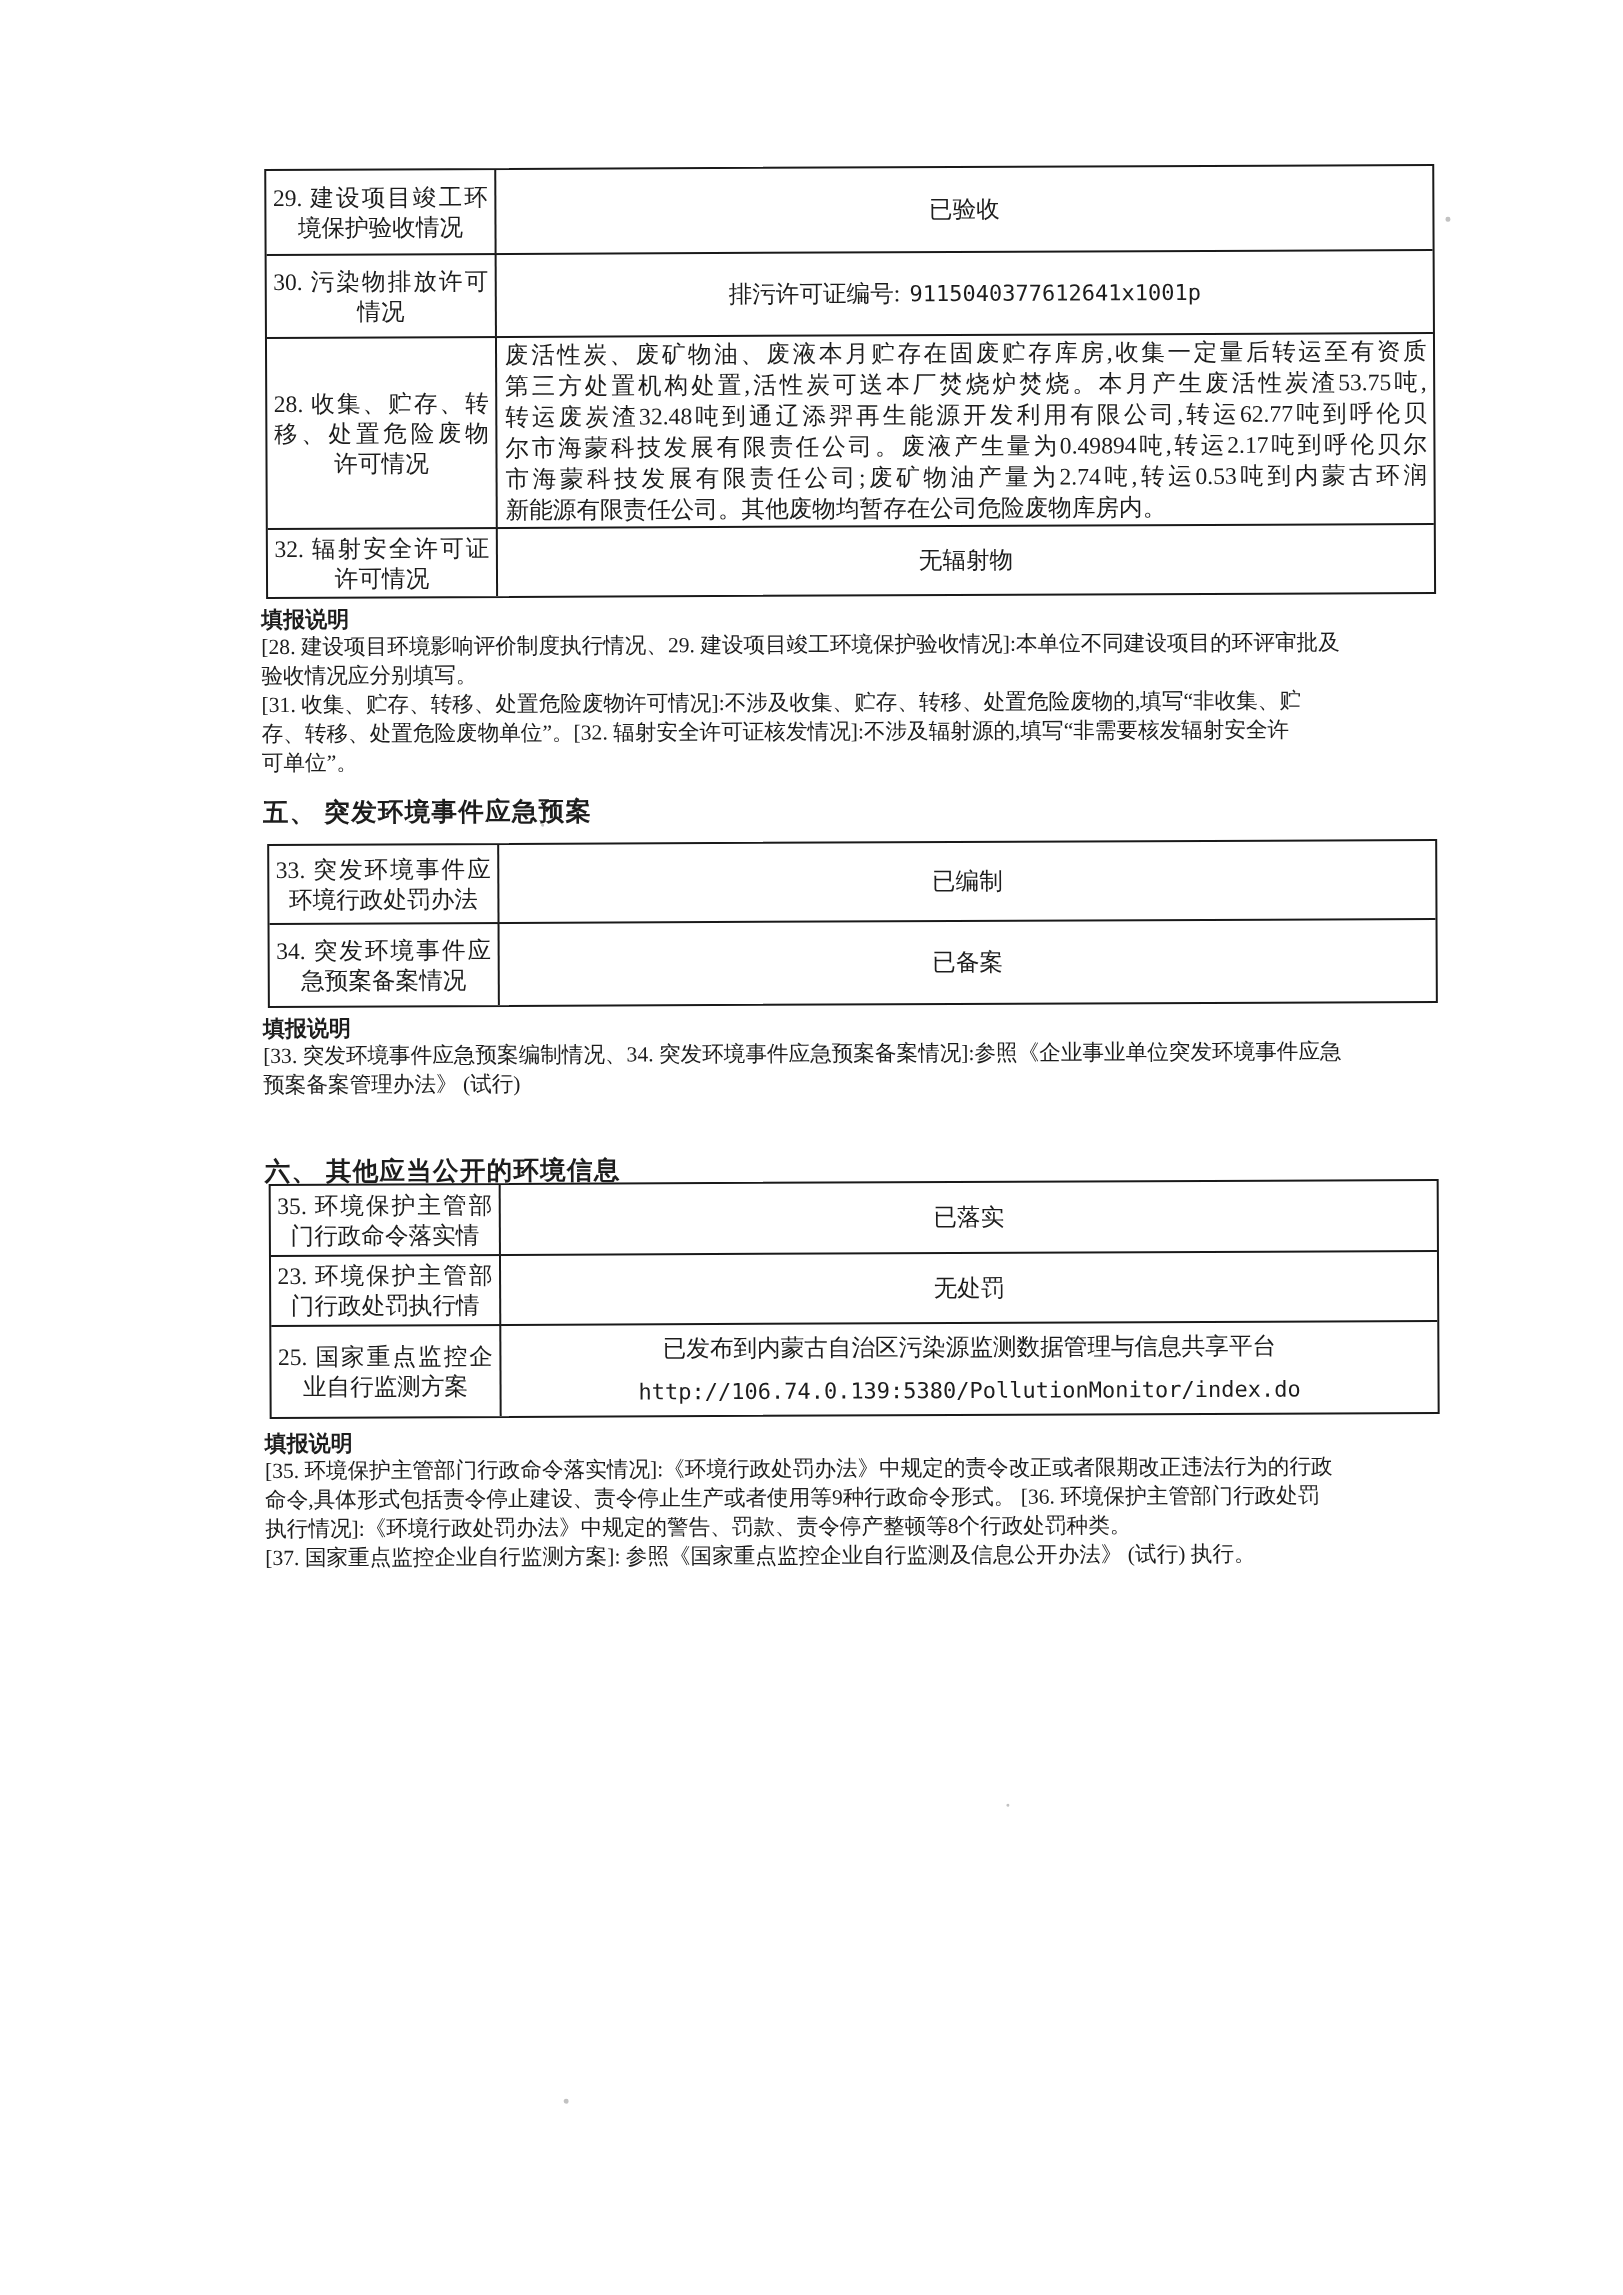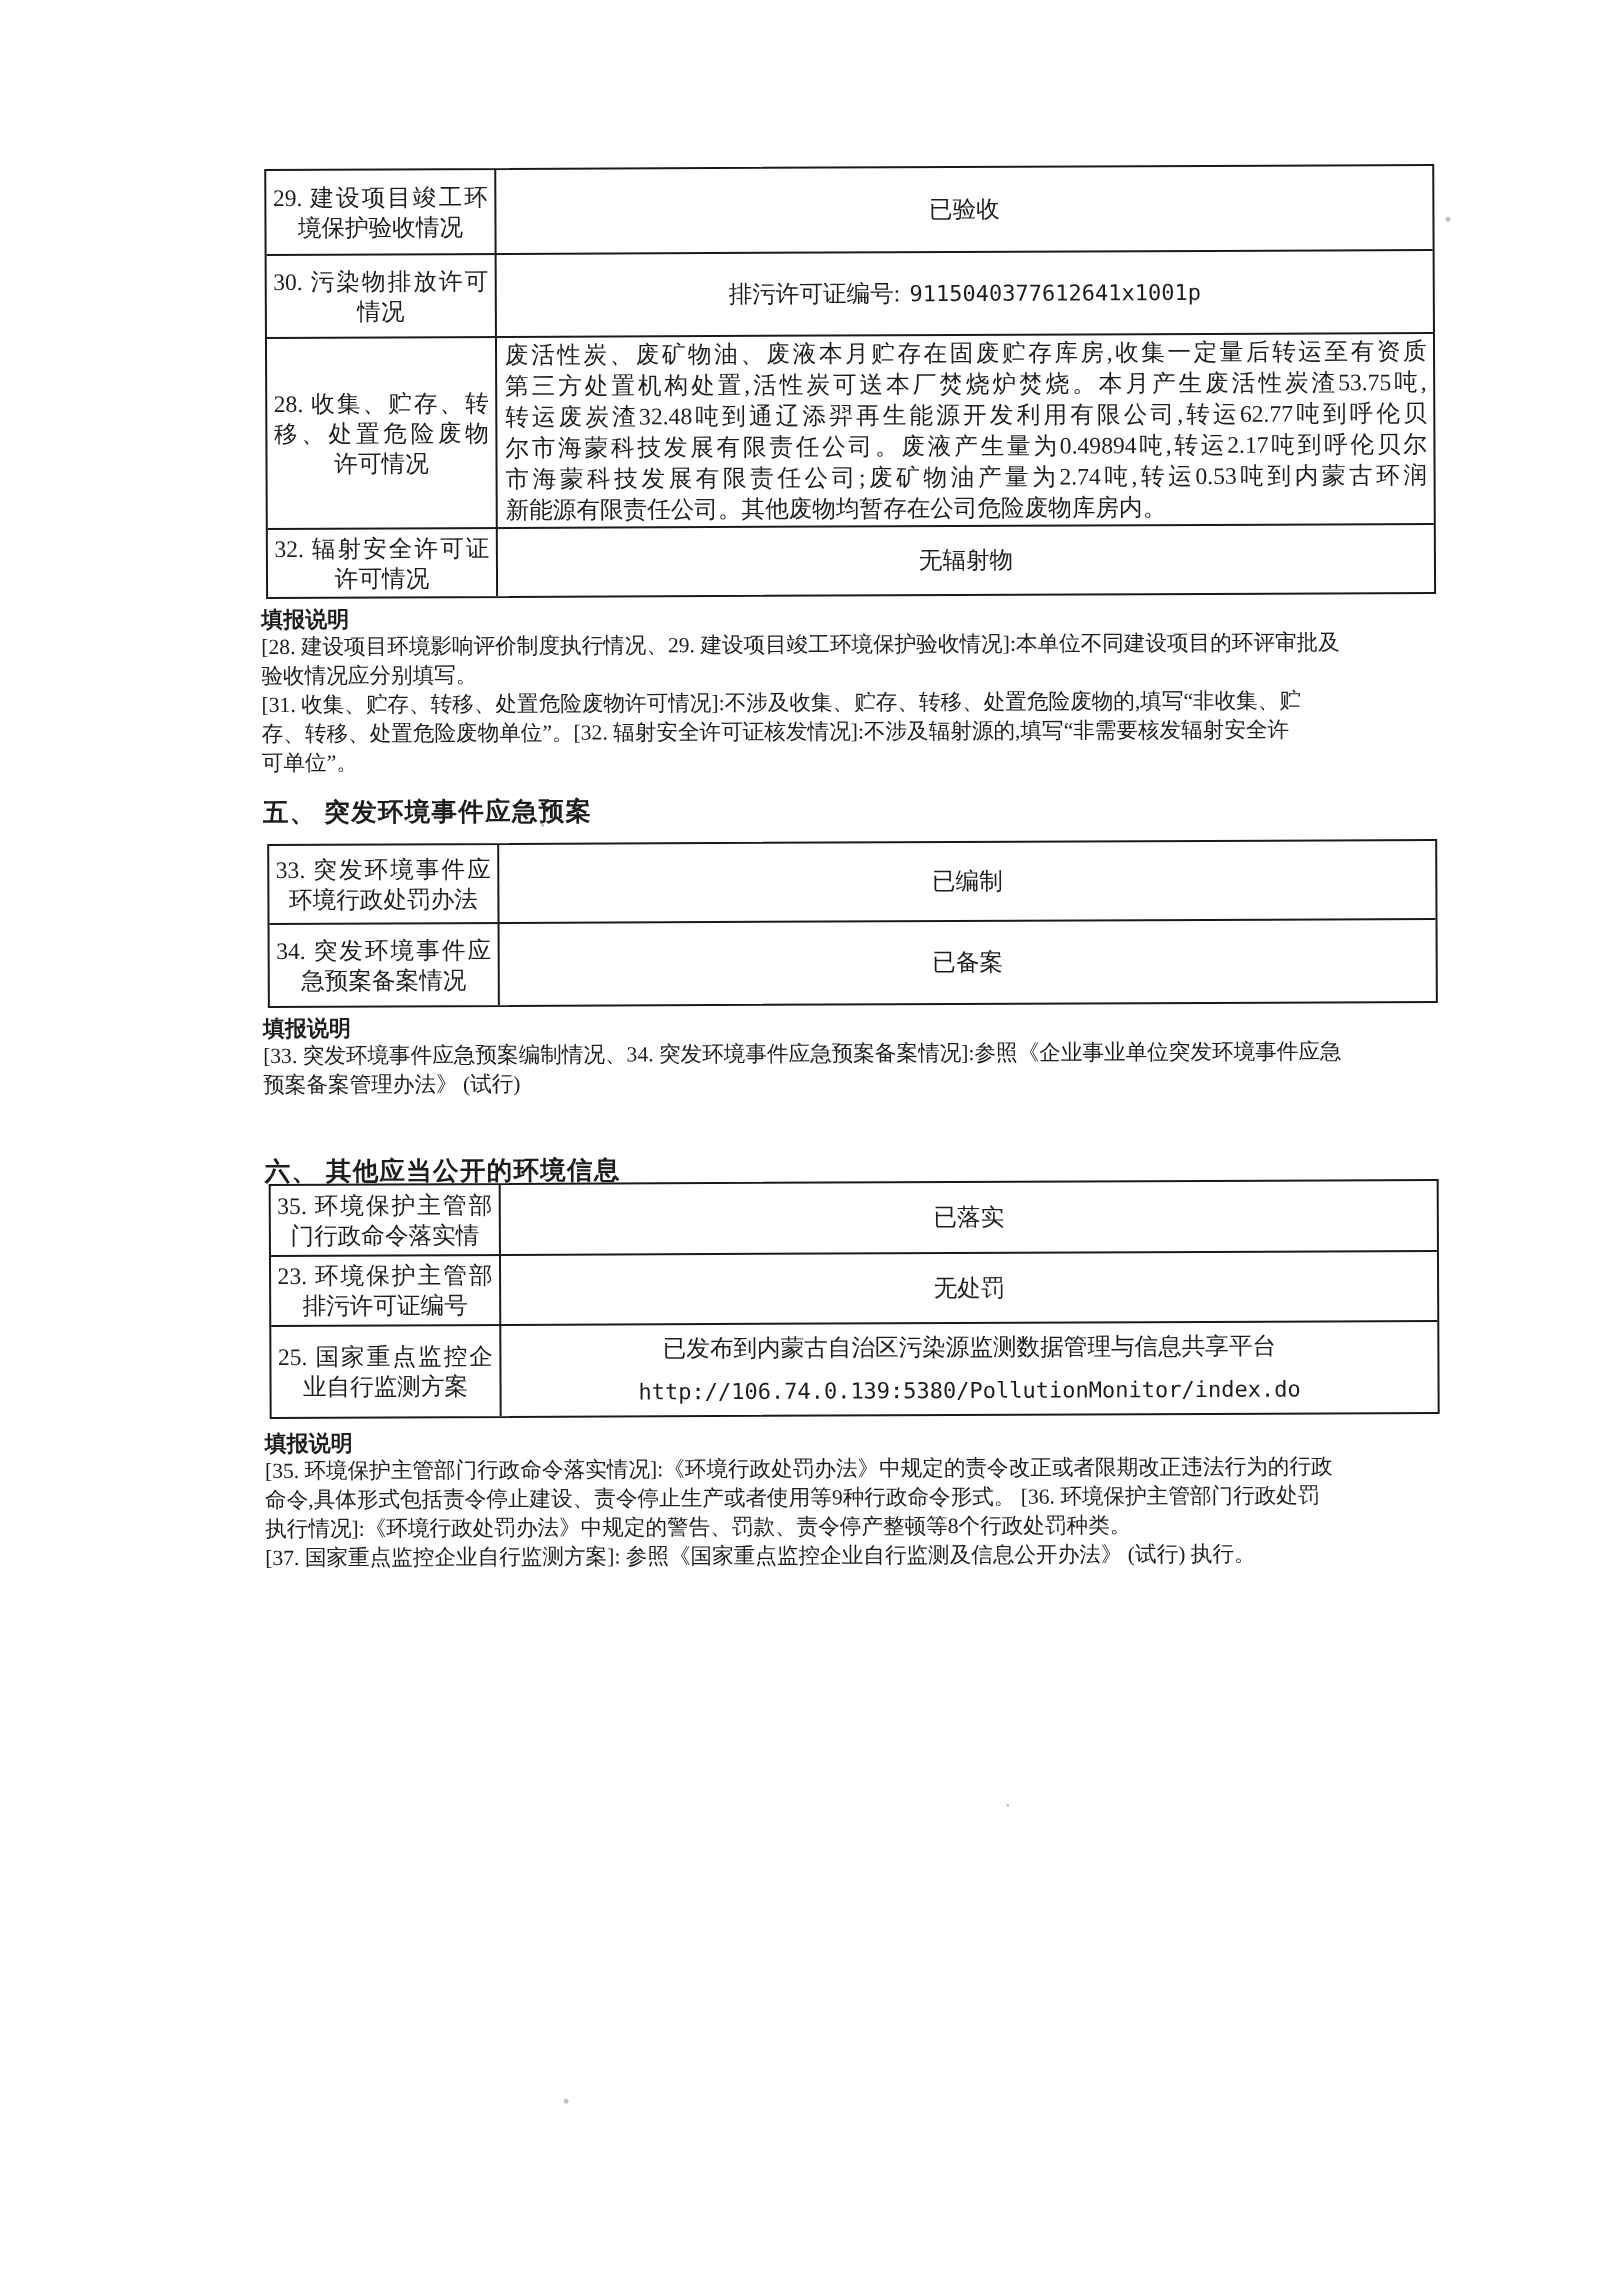--- a/index.html
+++ b/index.html
@@ -136,21 +136,21 @@
           <div class="ln">35. 环境保护主管部</div>
           <div class="ln">门行政命令落实情</div>
         </div>
       <div class="td center">
         <div class="ln">已落实</div>
       </div>
     </div>
     <div class="tr" style="height:68px;">
       <div class="th">
           <div class="ln">23. 环境保护主管部</div>
-          <div class="ln">排污许可证编号</div>
+          <div class="ln">门行政处罚执行情</div>
         </div>
       <div class="td center">
         <div class="ln">无处罚</div>
       </div>
     </div>
     <div class="tr" style="height:90px;">
       <div class="th">
           <div class="ln">25. 国家重点监控企</div>
           <div class="ln">业自行监测方案</div>
         </div>

